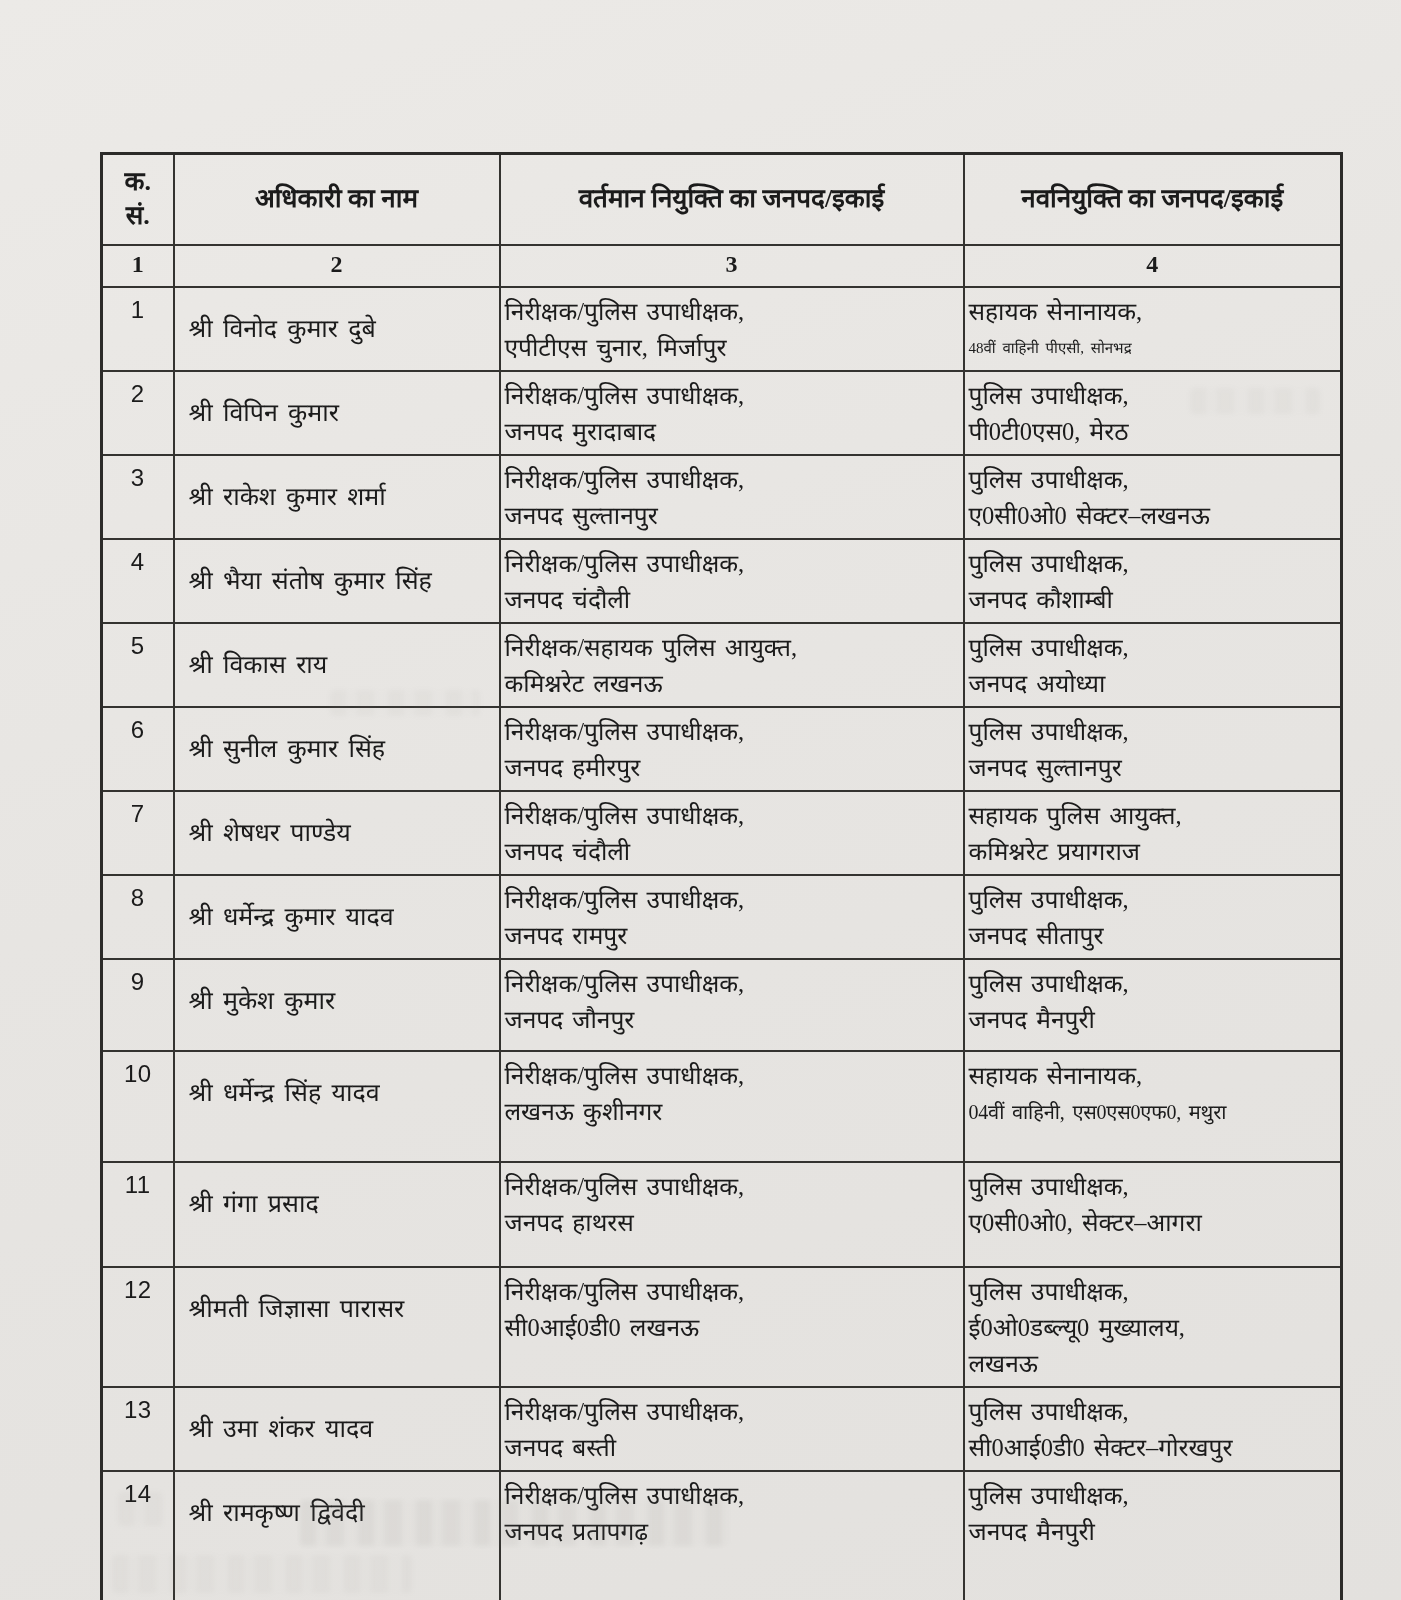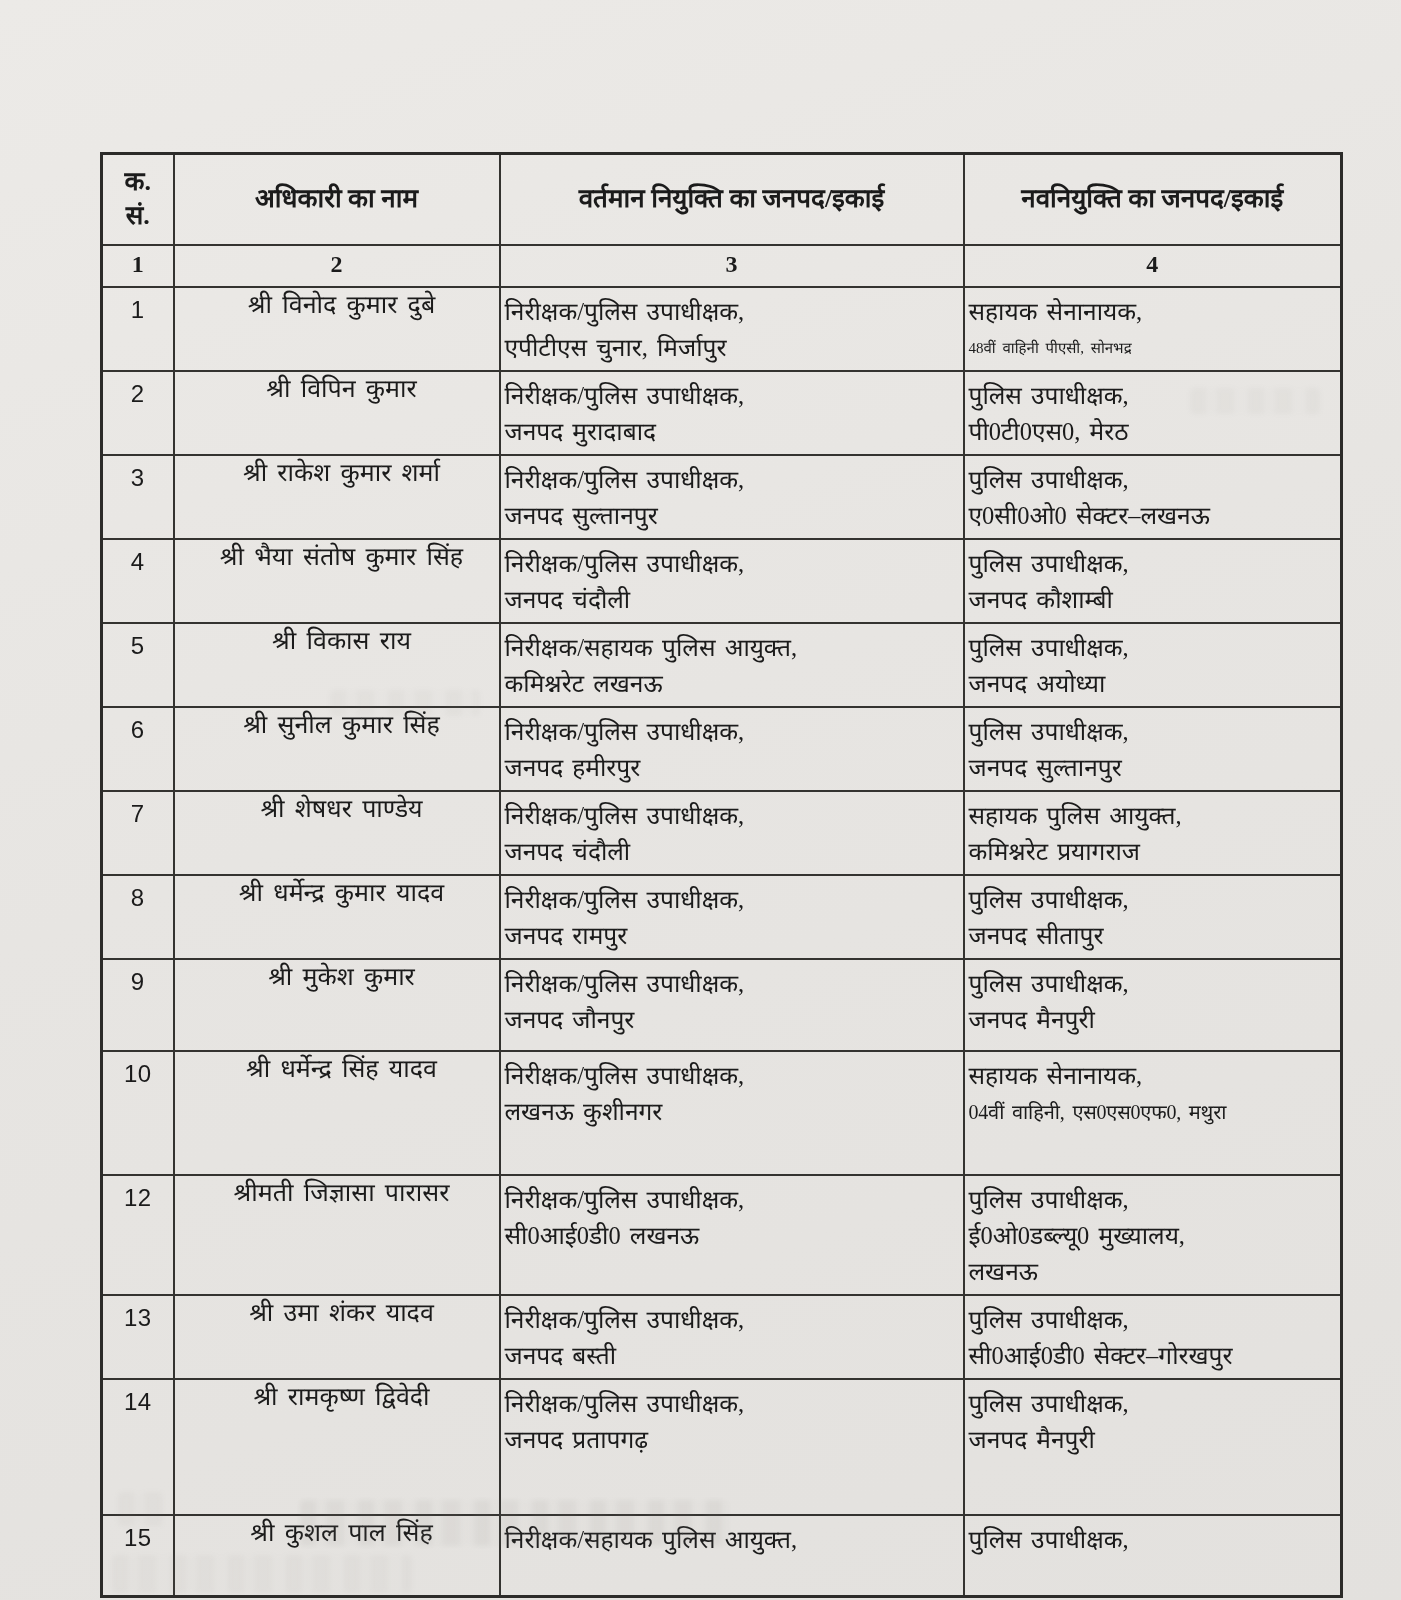--- a/index.html
+++ b/index.html
@@ -46,23 +46,23 @@
   }
   
   td.sno{
     text-align:center;
     font-size:24px;
     padding-top:8px;
     font-family:"Liberation Sans","DejaVu Sans",sans-serif;
     letter-spacing:.5px;
   }
   td.name{
-    text-align:center;
+    text-align:left;
     font-size:25px;
-    padding:0 4px 2px 14px;
+    padding:24px 4px 2px 14px;
     line-height:33px;
     word-spacing:4px;
   }
   td.posting{
     font-size:24.5px;
     line-height:36px;
     padding-top:6px;
     word-spacing:3px;
   }
   td.posting .line{display:block;white-space:nowrap;}
@@ -209,30 +209,42 @@
           <td class="name">श्री मुकेश कुमार</td>
           <td class="posting">
             <div class="line">निरीक्षक/पुलिस उपाधीक्षक,</div>
             <div class="line">जनपद जौनपुर</div>
           </td>
           <td class="posting">
             <div class="line">पुलिस उपाधीक्षक,</div>
             <div class="line">जनपद मैनपुरी</div>
           </td>
         </tr>
-        <tr style="height: 124px;">
+        <tr style="height: 111px;">
           <td class="sno">10</td>
           <td class="name">श्री धर्मेन्द्र सिंह यादव</td>
           <td class="posting">
             <div class="line">निरीक्षक/पुलिस उपाधीक्षक,</div>
             <div class="line">लखनऊ कुशीनगर</div>
           </td>
           <td class="posting">
             <div class="line">सहायक सेनानायक,</div>
             <div class="line xtight">04वीं वाहिनी, एस0एस0एफ0, मथुरा</div>
+          </td>
+        </tr>
+        <tr style="height: 105px;">
+          <td class="sno">11</td>
+          <td class="name">श्री गंगा प्रसाद</td>
+          <td class="posting">
+            <div class="line">निरीक्षक/पुलिस उपाधीक्षक,</div>
+            <div class="line">जनपद हाथरस</div>
+          </td>
+          <td class="posting">
+            <div class="line">पुलिस उपाधीक्षक,</div>
+            <div class="line">ए0सी0ओ0, सेक्टर–आगरा</div>
           </td>
         </tr>
         <tr style="height: 110px;">
           <td class="sno">12</td>
           <td class="name">श्रीमती जिज्ञासा पारासर</td>
           <td class="posting">
             <div class="line">निरीक्षक/पुलिस उपाधीक्षक,</div>
             <div class="line">सी0आई0डी0 लखनऊ</div>
           </td>
           <td class="posting">

